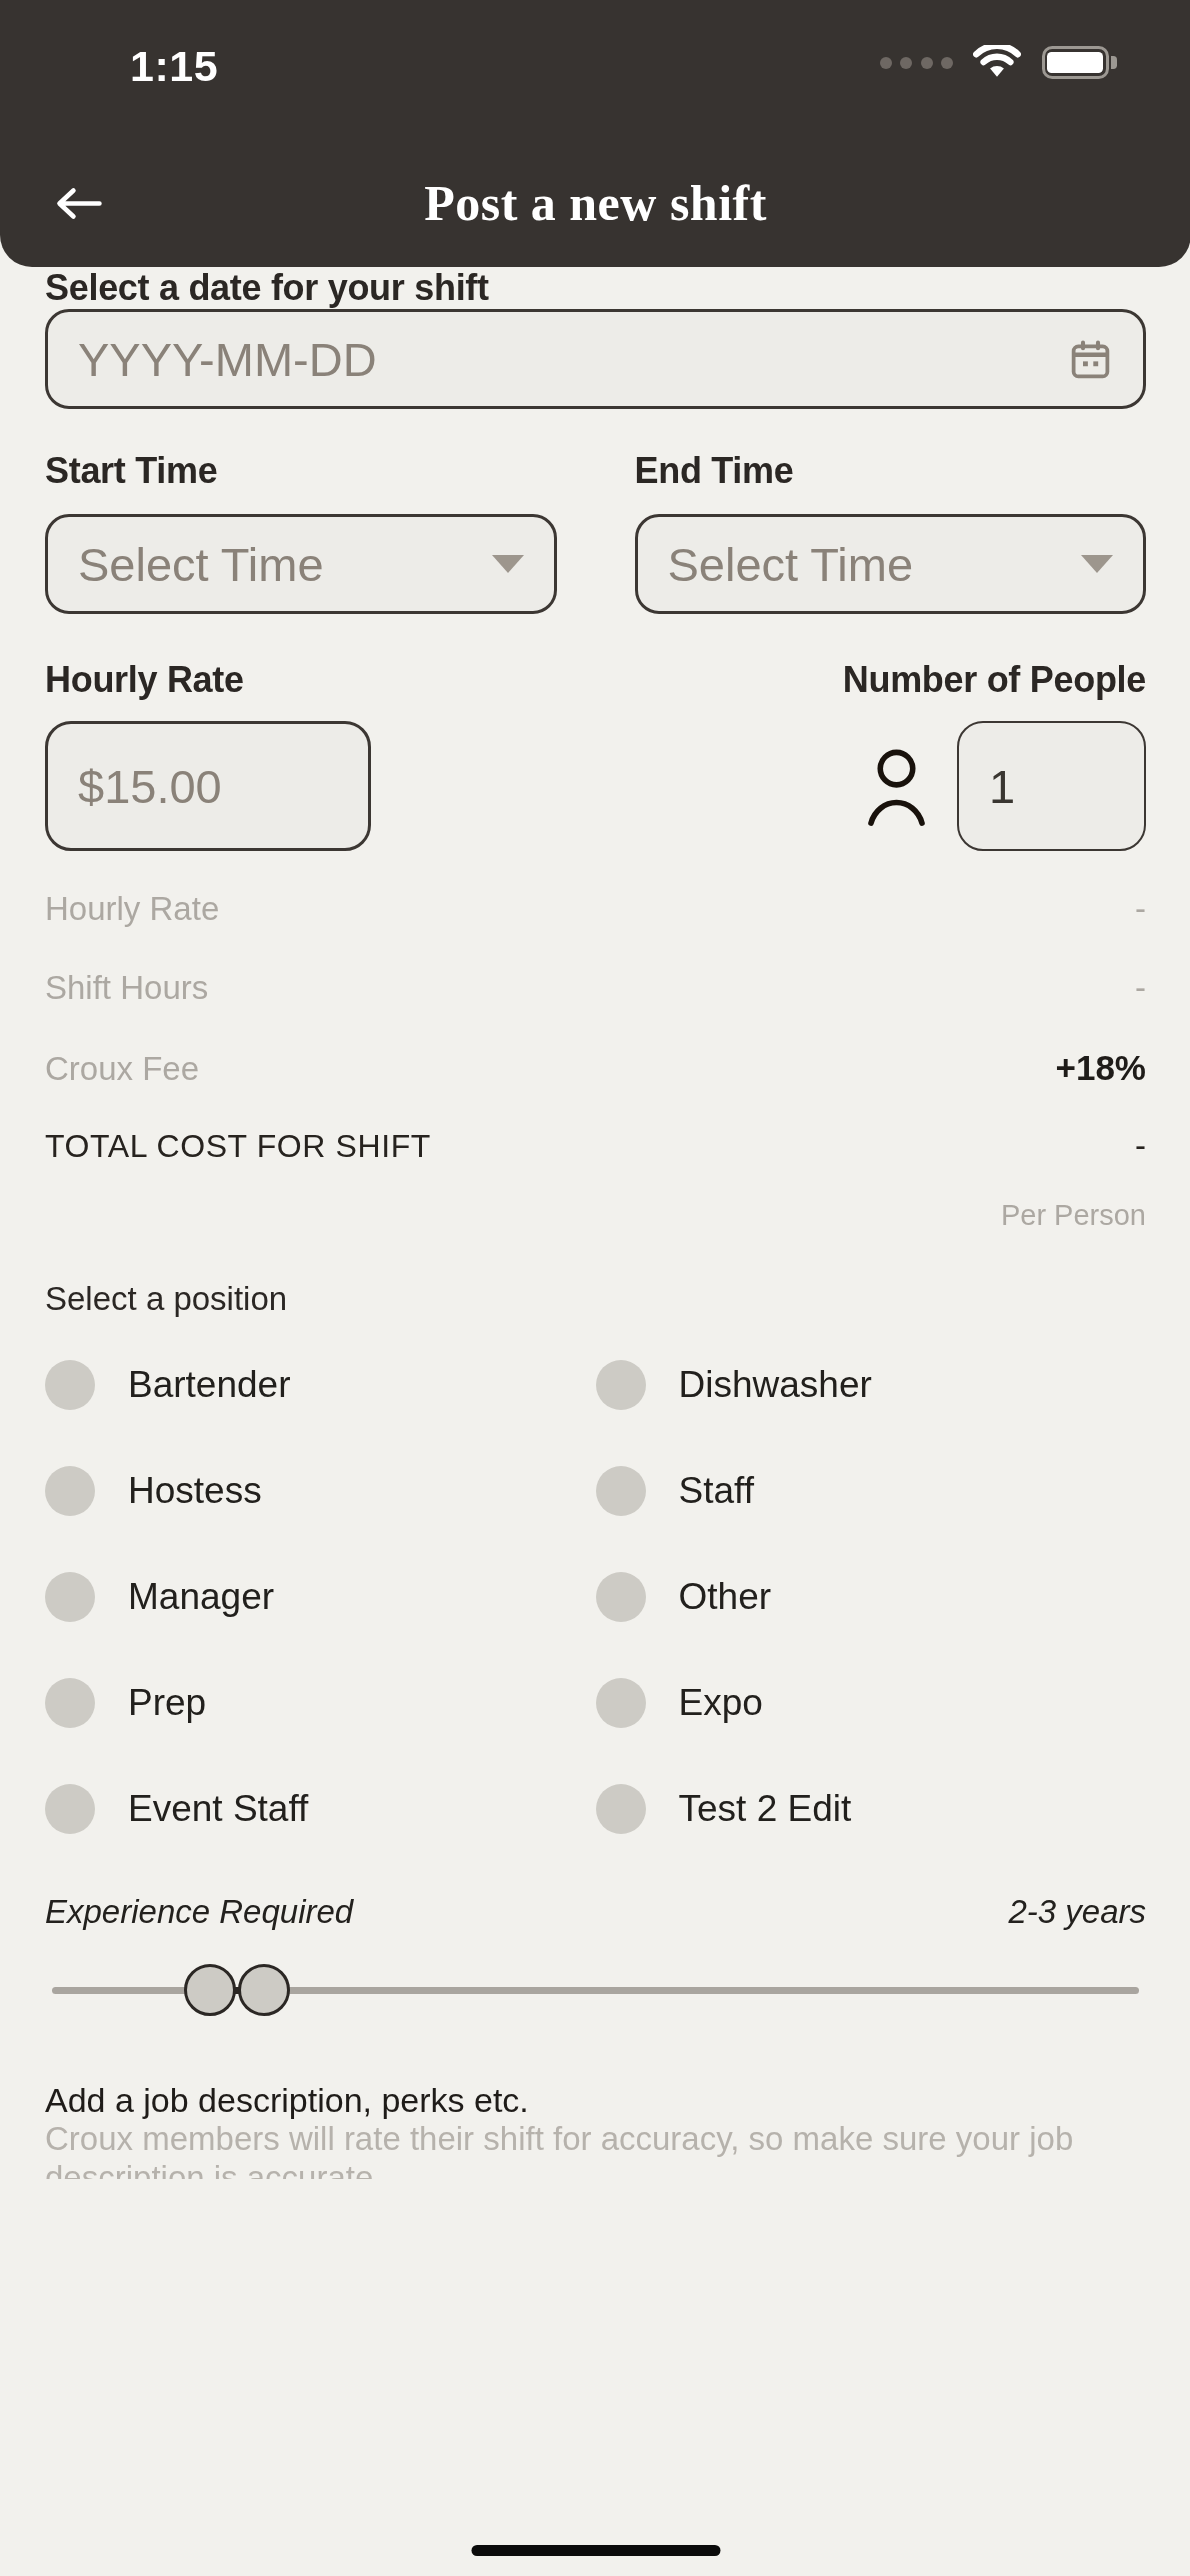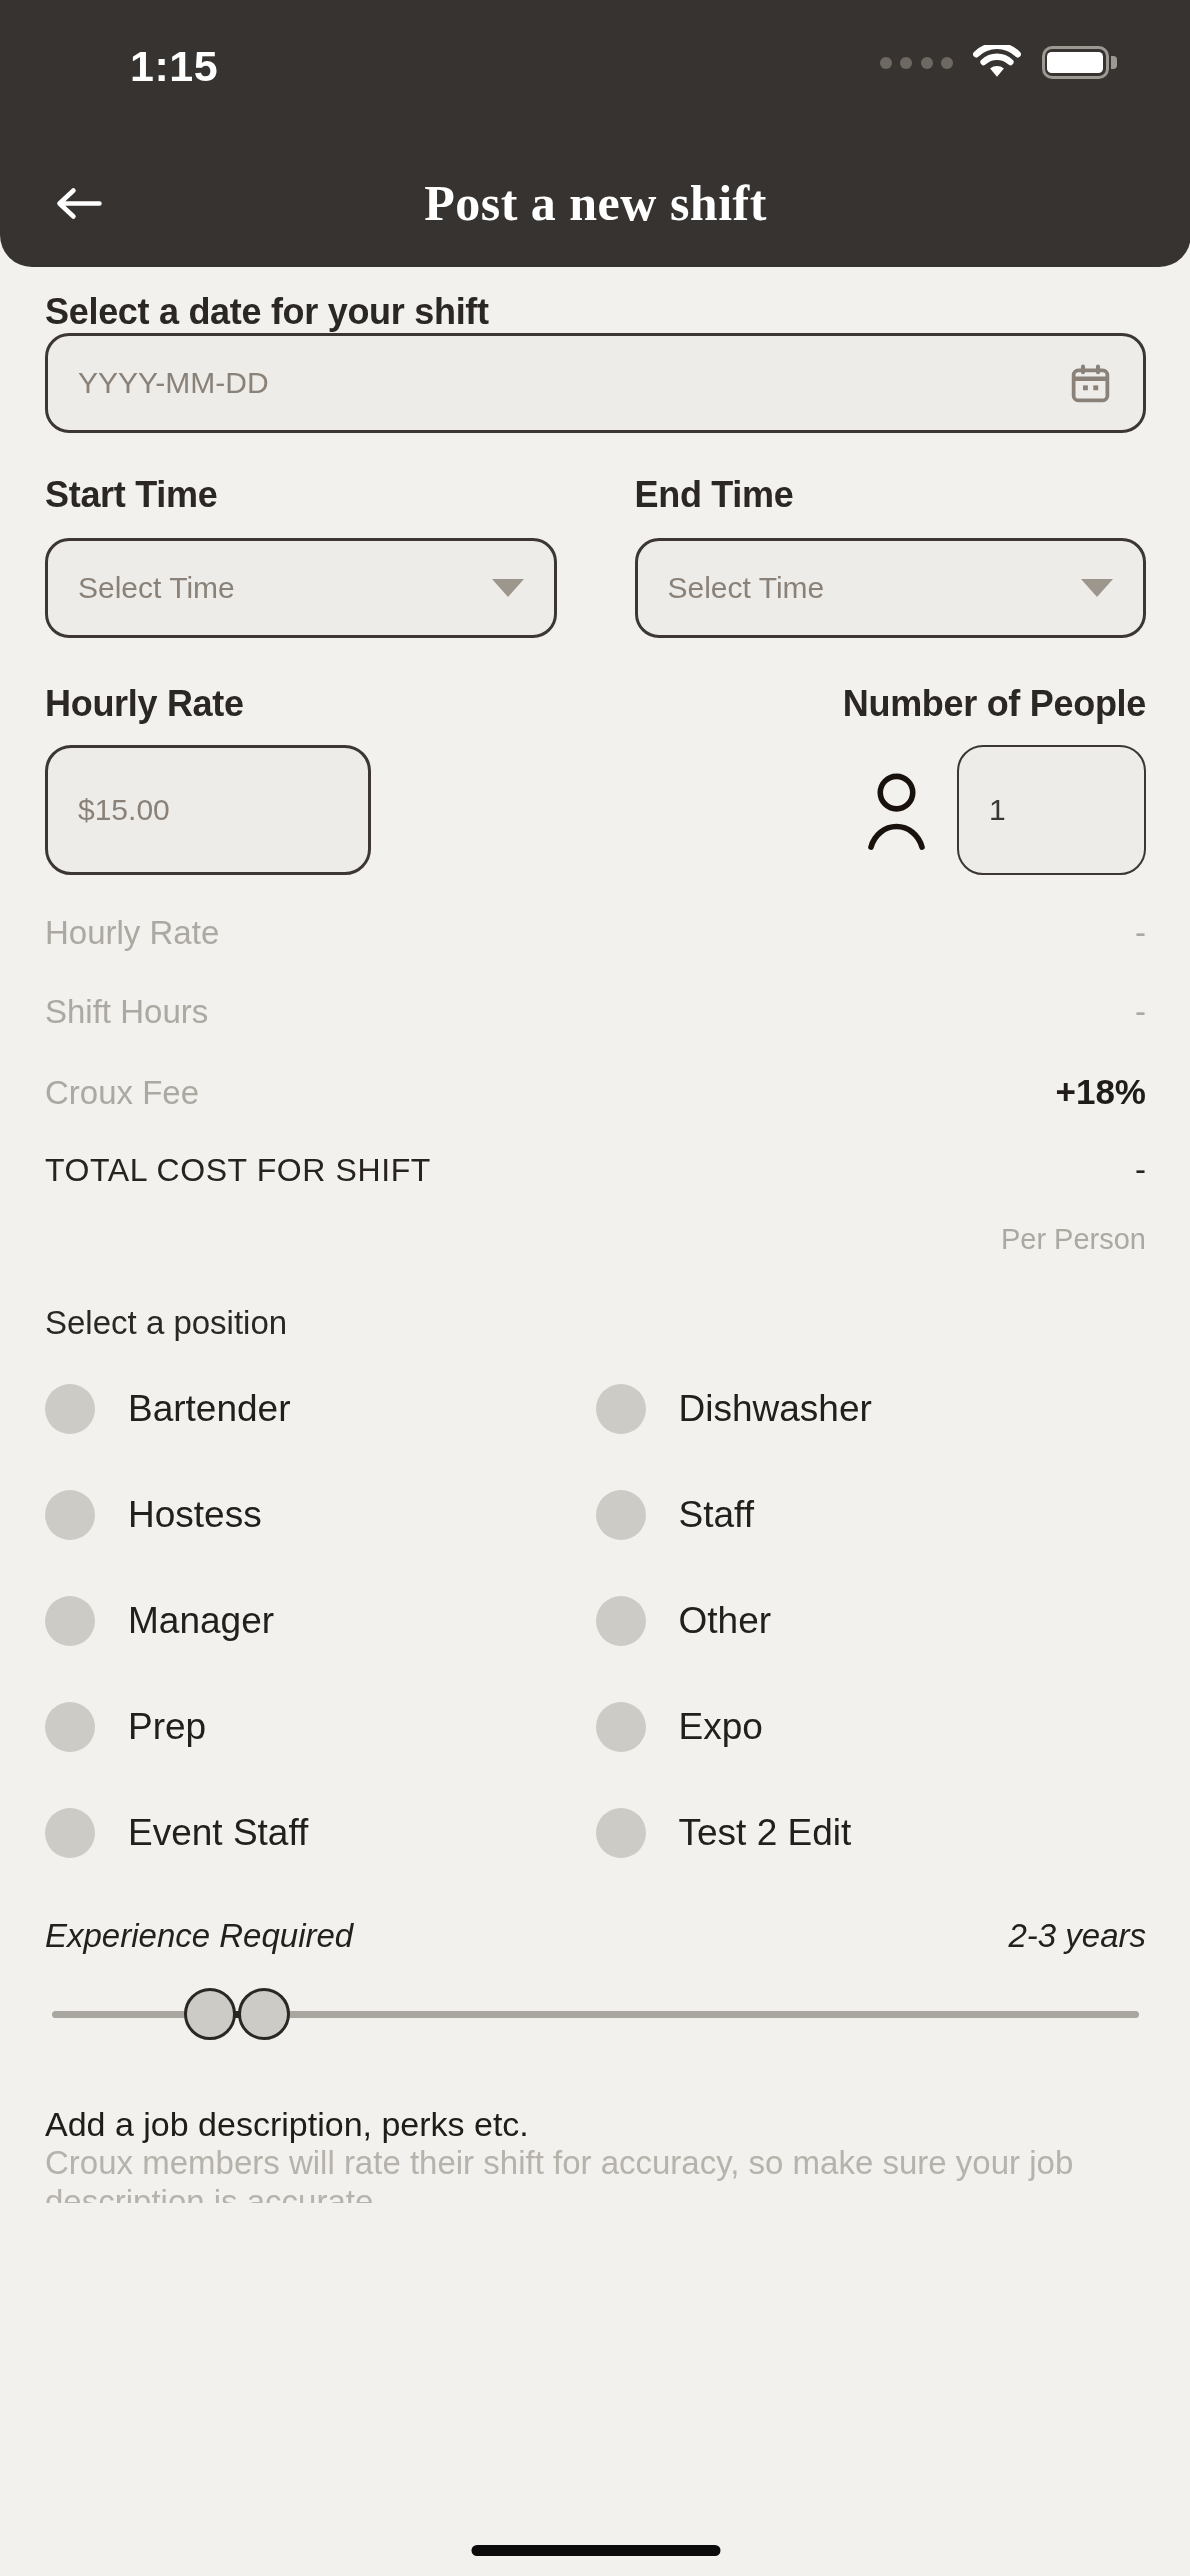--- a/index.html
+++ b/index.html
@@ -56,24 +56,24 @@
 
   .field-label {
     font-size:36px; font-weight:700; color:#2B2724; letter-spacing:-0.3px;
   }
 
   .input-box {
     background:#EDECE8; border:3.7px solid #3C3733; border-radius:24px;
     display:flex; align-items:center; padding:0 30px;
     cursor:text;
   }
-  .input-text { font-size:30px; color:#8A8279; }
+  .input-text { font-size:47px; color:#8A8279; }
   .input-text.value { color:#3A3631; }
 
-  .date-row { margin-top:24px; }
+  .date-row { }
   #date-field { height:100px; justify-content:space-between; }
 
   .two-col { display:flex; gap:78px; margin-top:41px; }
   .col { flex:1; }
   .time-field { height:100px; margin-top:22px; justify-content:space-between; }
   .caret {
     width:0; height:0; border-left:16px solid transparent; border-right:16px solid transparent;
     border-top:18.5px solid #9D968D;
   }
 

